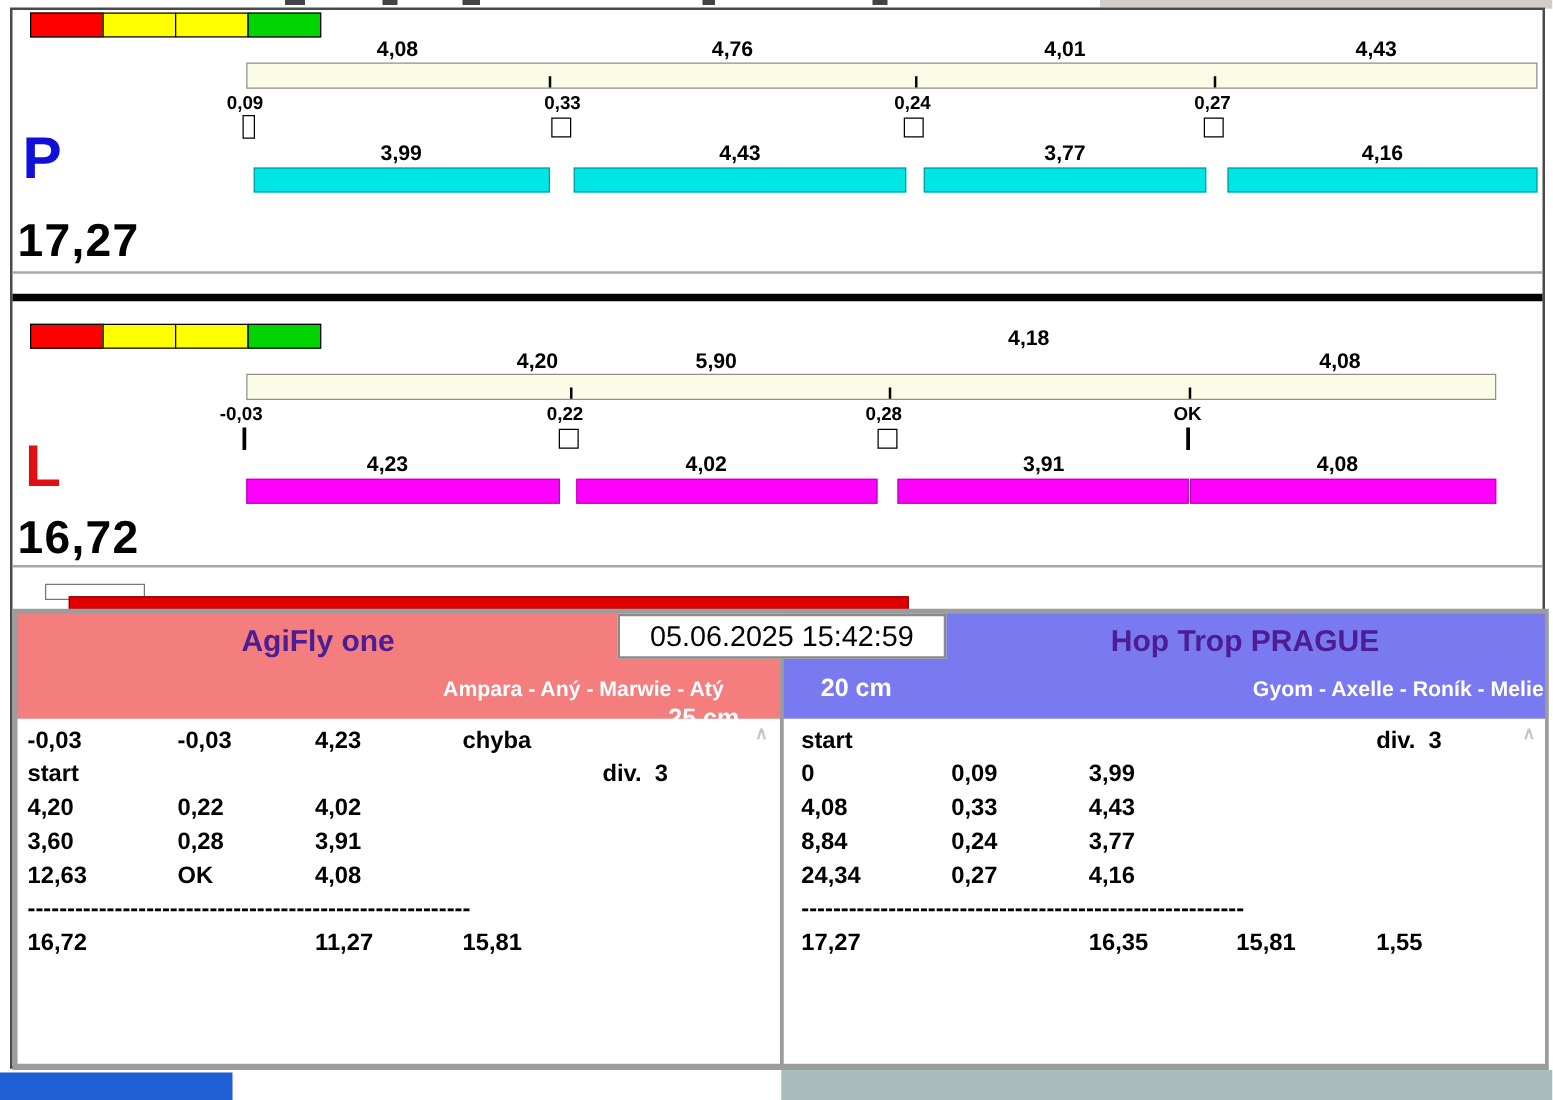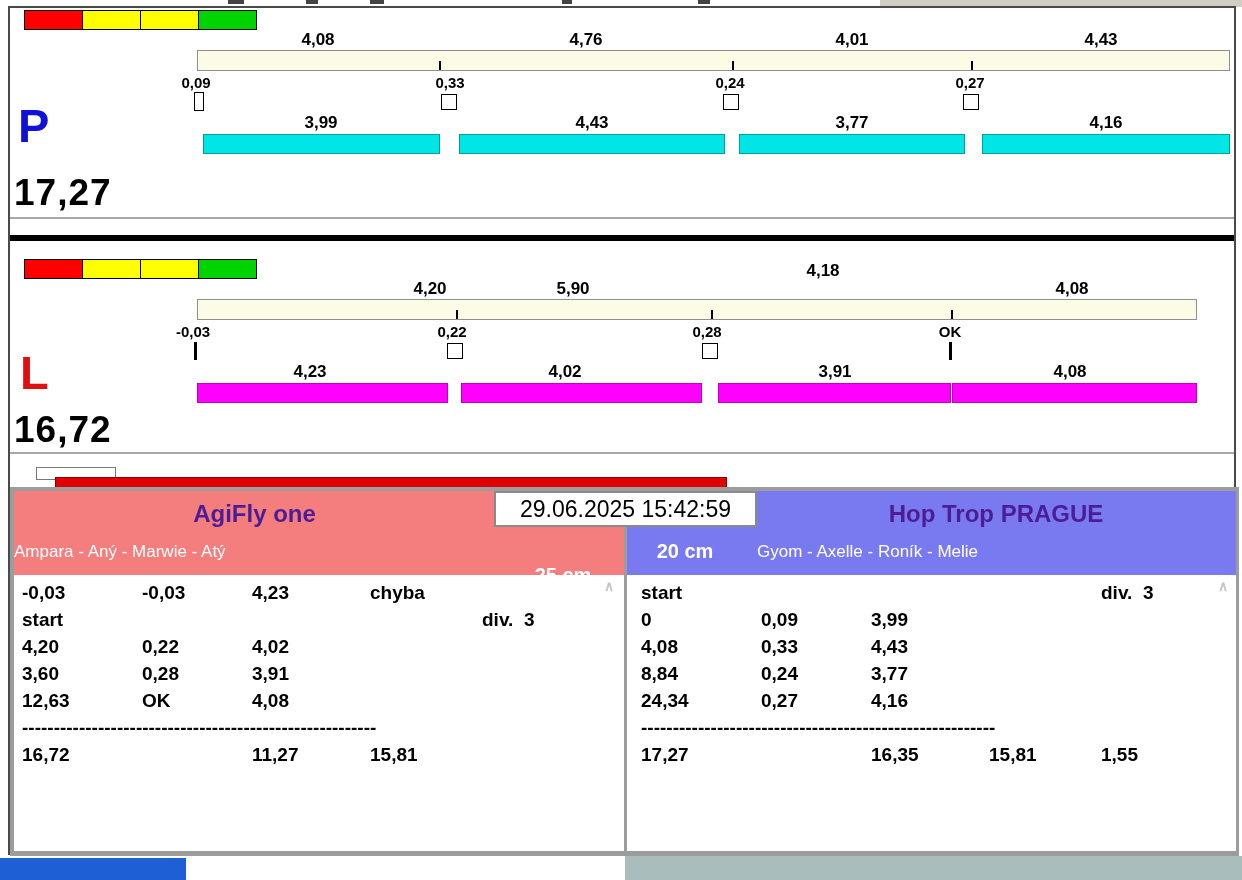--- a/index.html
+++ b/index.html
@@ -22,21 +22,21 @@
   .magb{border:1px solid #c000c0}
   .lane-letter{position:absolute;font-size:47px;font-weight:bold;line-height:1}
   .lane-total{position:absolute;font-size:37px;font-weight:bold;color:#000;line-height:1;letter-spacing:1px}
   .hline{position:absolute;height:2px;background:#a8a8a8}
   .blackbar{position:absolute;height:6px;background:#000}
   .progress-knob{position:absolute;left:36px;top:467px;width:80px;height:13px;background:#fff;border:1px solid #777;box-sizing:border-box}
   .progress-bar{position:absolute;left:55px;top:477px;width:672px;height:11px;background:#e00000;border:1px solid #8a0000;box-sizing:border-box}
   .graybox{position:absolute;background:#9c9c9c}
   .hdr{position:absolute;height:84px}
   .hdr-name{position:absolute;font-size:24px;font-weight:bold;text-align:center;color:#4c1d95;white-space:nowrap}
-  .hdr-members{position:absolute;font-size:17px;font-weight:normal;text-align:left;color:#fff;white-space:nowrap}
+  .hdr-members{position:absolute;font-size:17px;font-weight:bold;text-align:right;color:#fff;white-space:nowrap}
   .hdr-cat{position:absolute;font-size:20px;font-weight:bold;text-align:center;color:#fff;width:100px;white-space:nowrap}
   .datebox{position:absolute;left:494px;top:491px;width:263px;height:36px;background:#fff;
            border:2px solid #8a8a8a;box-sizing:border-box;text-align:center;font-size:23px;
            line-height:32px;color:#000;z-index:5;white-space:nowrap}
   .tbl{position:absolute;background:#fff;padding-top:4px;box-sizing:border-box;overflow:hidden}
   .trow{display:flex;height:27px;align-items:center}
   .trow span{display:block;white-space:pre;font-size:19px;font-weight:bold;color:#000;flex:0 0 auto;line-height:27px}
   .c1{width:120px}.c2{width:110px}.c3{width:118px}.c4{width:112px}.c5{width:auto}
   .scrollup{position:absolute;color:#c6c6c6;font-size:14px;font-weight:bold;z-index:6}
   .strip{position:absolute}
@@ -154,21 +154,21 @@
 
   <div class="hdr-name" style="left:14px;top:500px;width:481px">AgiFly one</div>
   <div class="hdr-name" style="left:757px;top:500px;width:478px">Hop Trop PRAGUE</div>
 
   <div class="hdr-members" style="left:14px;top:542px;width:565px">Ampara - Aný - Marwie - Atý</div>
   <div class="hdr-members" style="left:757px;top:542px;width:478px">Gyom - Axelle - Roník - Melie</div>
 
   <div class="hdr-cat" style="left:513px;top:564px">25 cm</div>
   <div class="hdr-cat" style="left:635px;top:540px">20 cm</div>
 
-  <div class="datebox">29.06.2025 15:42:59</div>
+  <div class="datebox">05.06.2025 15:42:59</div>
 
   <div class="tbl" style="left:14px;top:575px;width:610px;height:276px;padding-left:8px">
 
   <div class="trow">
       <span class="c1">-0,03</span>
       <span class="c2">-0,03</span>
       <span class="c3">4,23</span>
       <span class="c4">chyba</span>
       <span class="c5"></span>
     </div>

